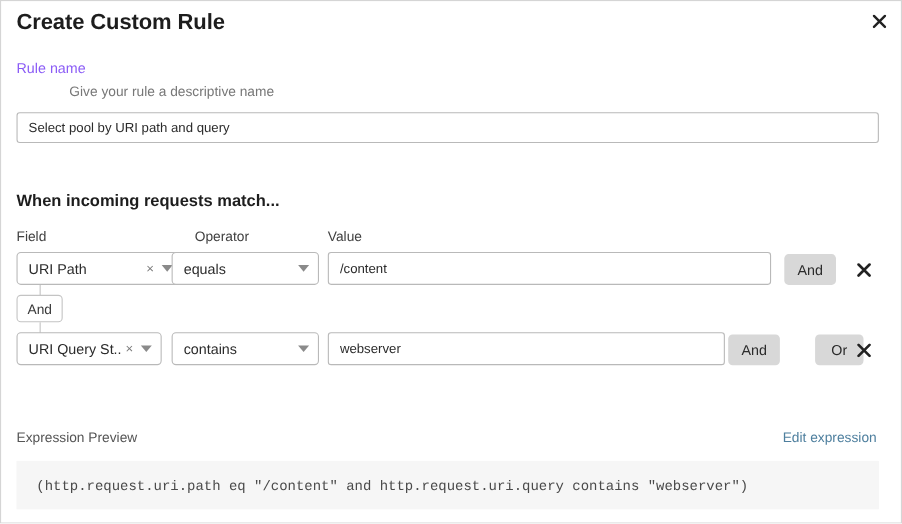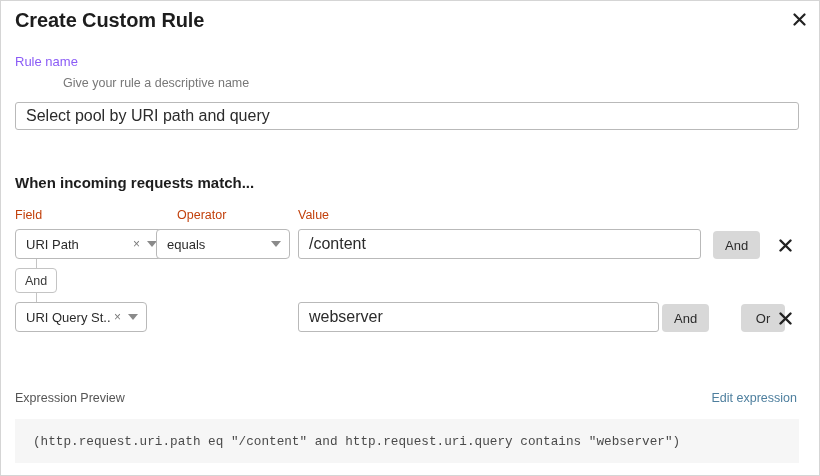--- a/index.html
+++ b/index.html
@@ -60,30 +60,30 @@
     position: absolute;
     left: 14px;
     top: 173px;
     font-size: 15px;
     font-weight: bold;
     color: #1d1d1d;
   }
   .col-label {
     position: absolute;
     font-size: 12.5px;
-    color: #c2410c;
+    color: #404040;
   }
   .text-input {
     position: absolute;
     box-sizing: border-box;
     border: 1px solid #b9b9b9;
     border-radius: 3px;
     background: #ffffff;
     font-family: "Liberation Sans", sans-serif;
-    font-size: 16px;
+    font-size: 12px;
     color: #2b2b2b;
     padding: 0 10px;
     outline: none;
   }
   .select-box {
     position: absolute;
     box-sizing: border-box;
     height: 30px;
     border: 1px solid #b9b9b9;
     border-radius: 4px;
@@ -252,20 +252,24 @@
   <div class="connector-line" style="top:258px; height:10px;"></div>
   <div class="connector-badge">And</div>
   <div class="connector-line" style="top:292px; height:10px;"></div>
 
   <div class="select-box" style="left:14px; top:301px; width:132px;">
     <span class="select-text">URI Query St...</span>
     <span class="select-clear">×</span>
     <span class="caret"></span>
   </div>
 
+  <div class="select-box" style="left:155px; top:301px; width:134px;">
+    <span class="select-text">contains</span>
+    <span class="caret"></span>
+  </div>
 
   <input class="text-input" style="left: 297px; top: 301px; width: 361px; height: 30px;" value="webserver">
 
   <div class="pill-btn" style="left:661px; top:303px;">And</div>
   <div class="pill-btn" style="left:716px; top:303px;margin-left:24px;">Or</div>
 
   <div class="row-remove" style="left:774px; top:307px;">
     <svg width="13" height="13" viewBox="0 0 13 13" aria-hidden="true">
       <path d="M1.5 1.5 L11.5 11.5 M11.5 1.5 L1.5 11.5" stroke="#222222" stroke-width="2.4" stroke-linecap="round"></path>
     </svg>

